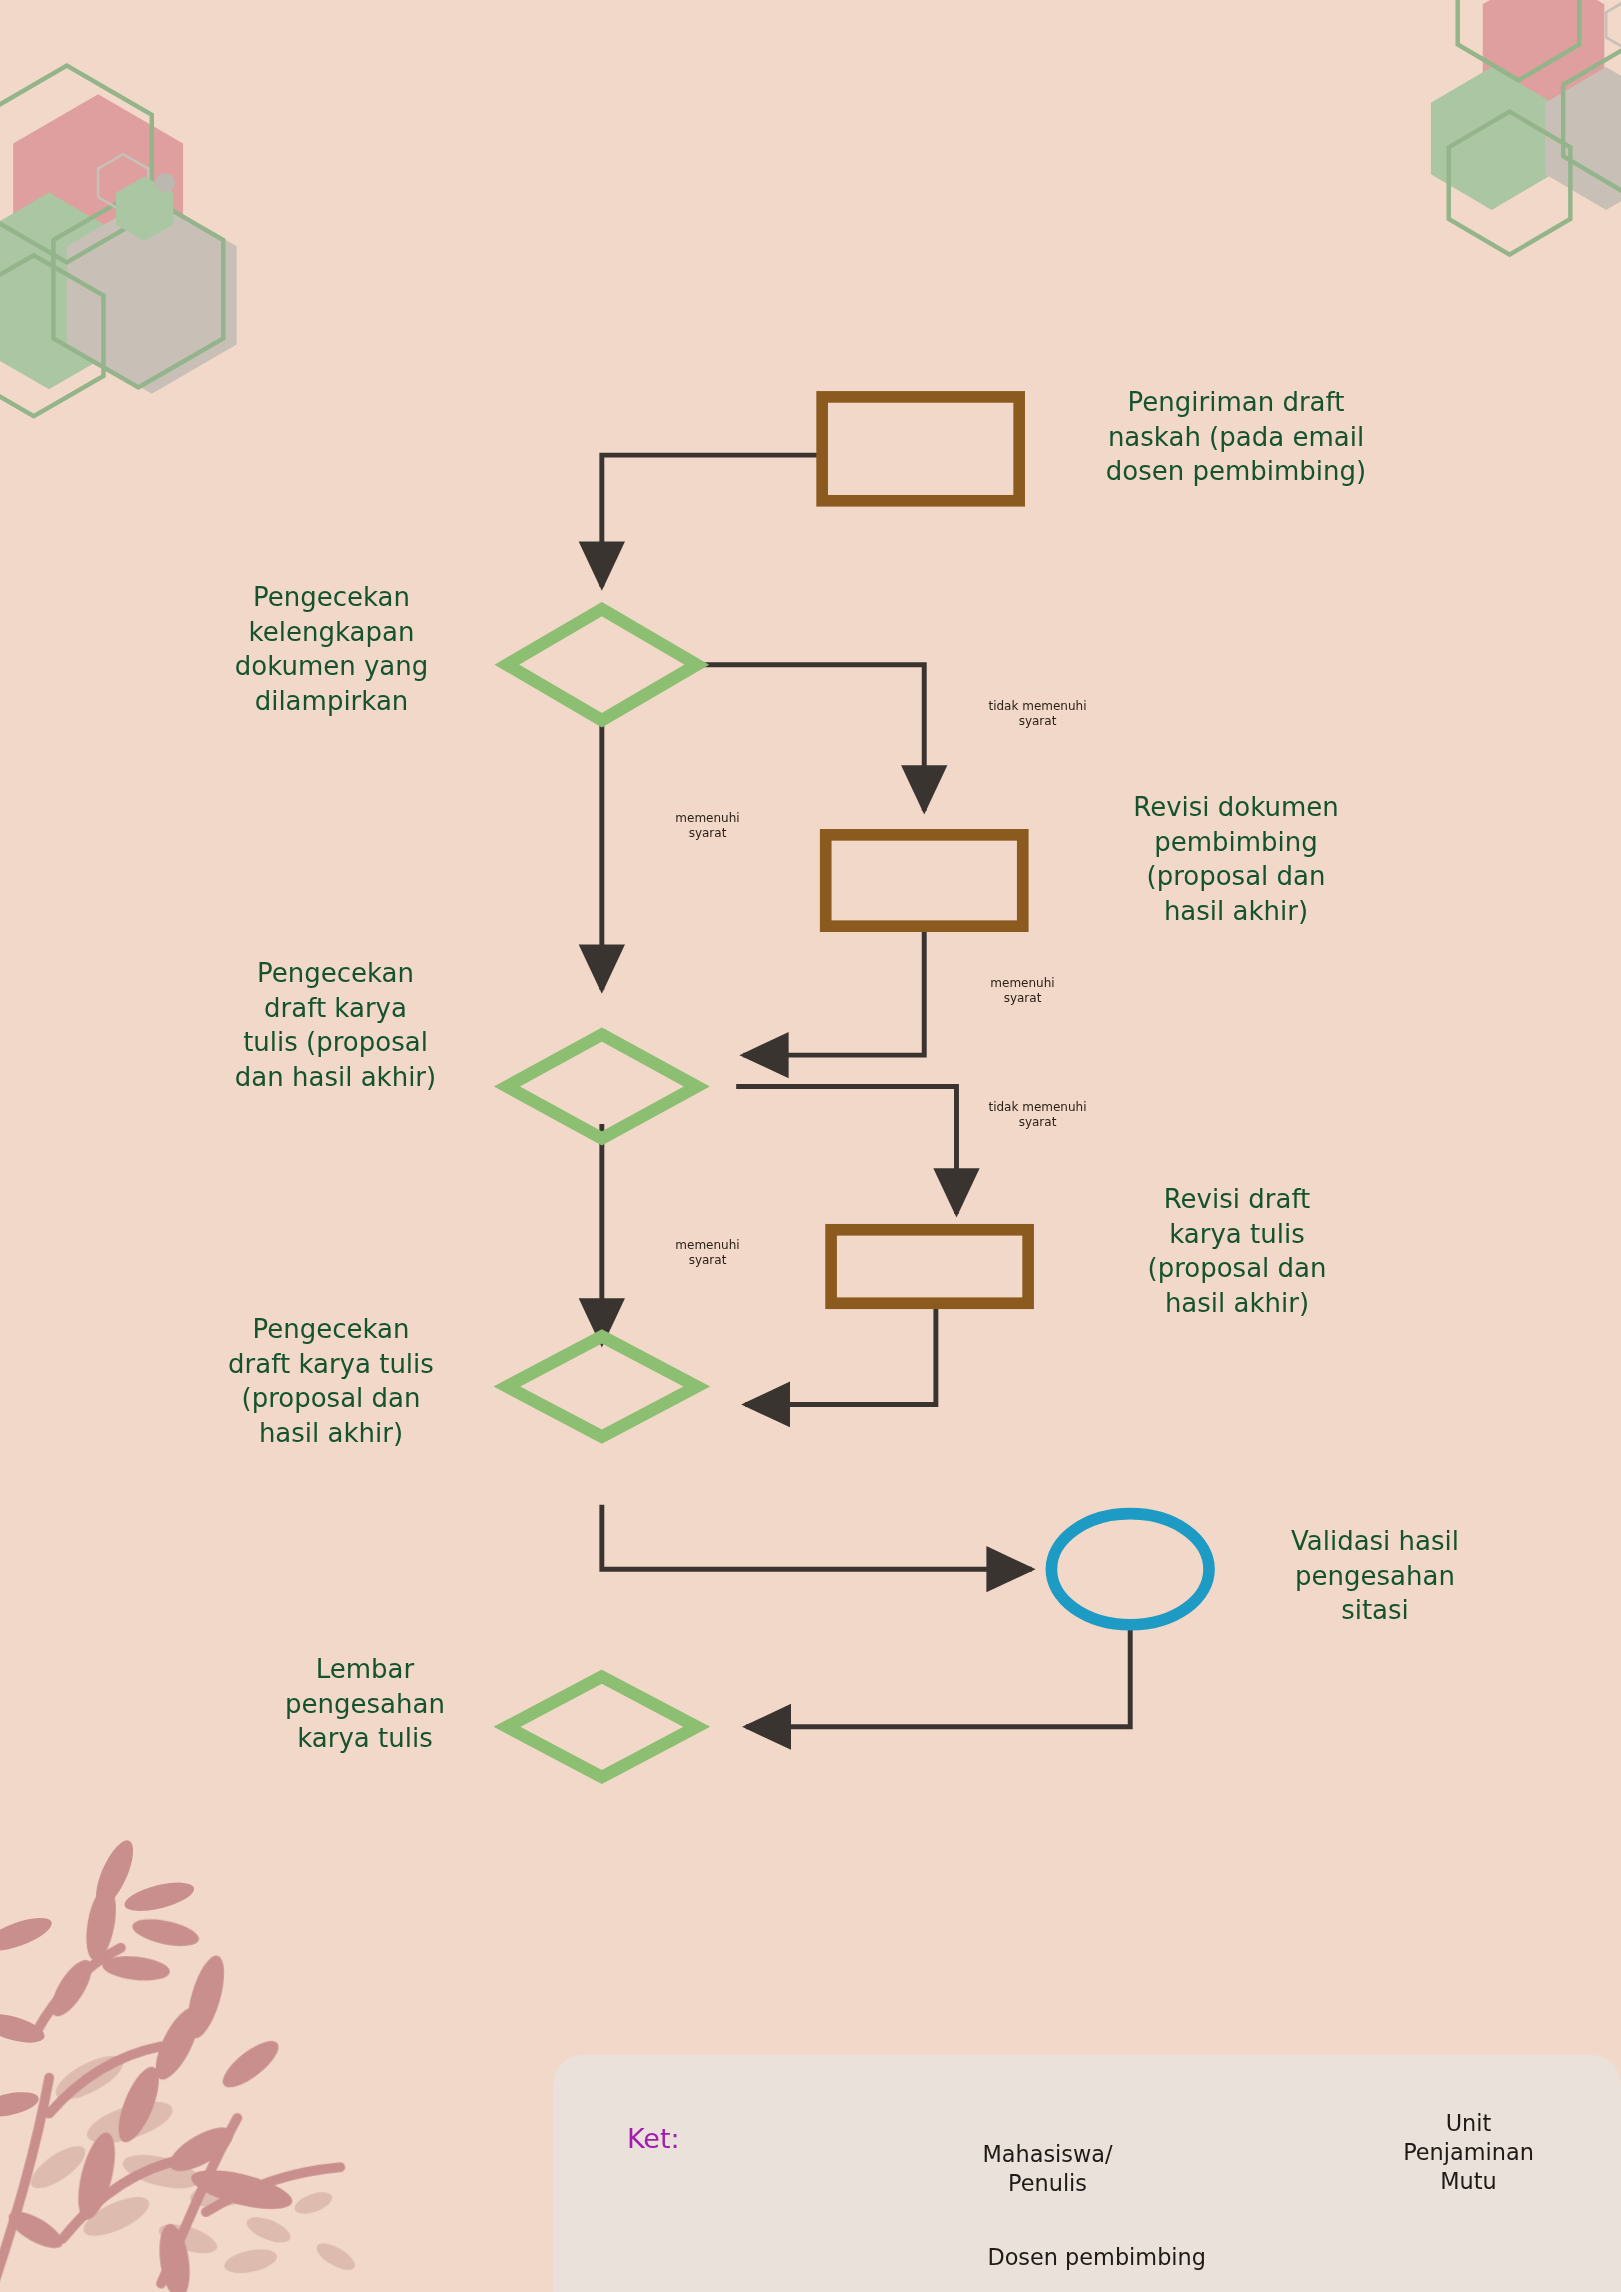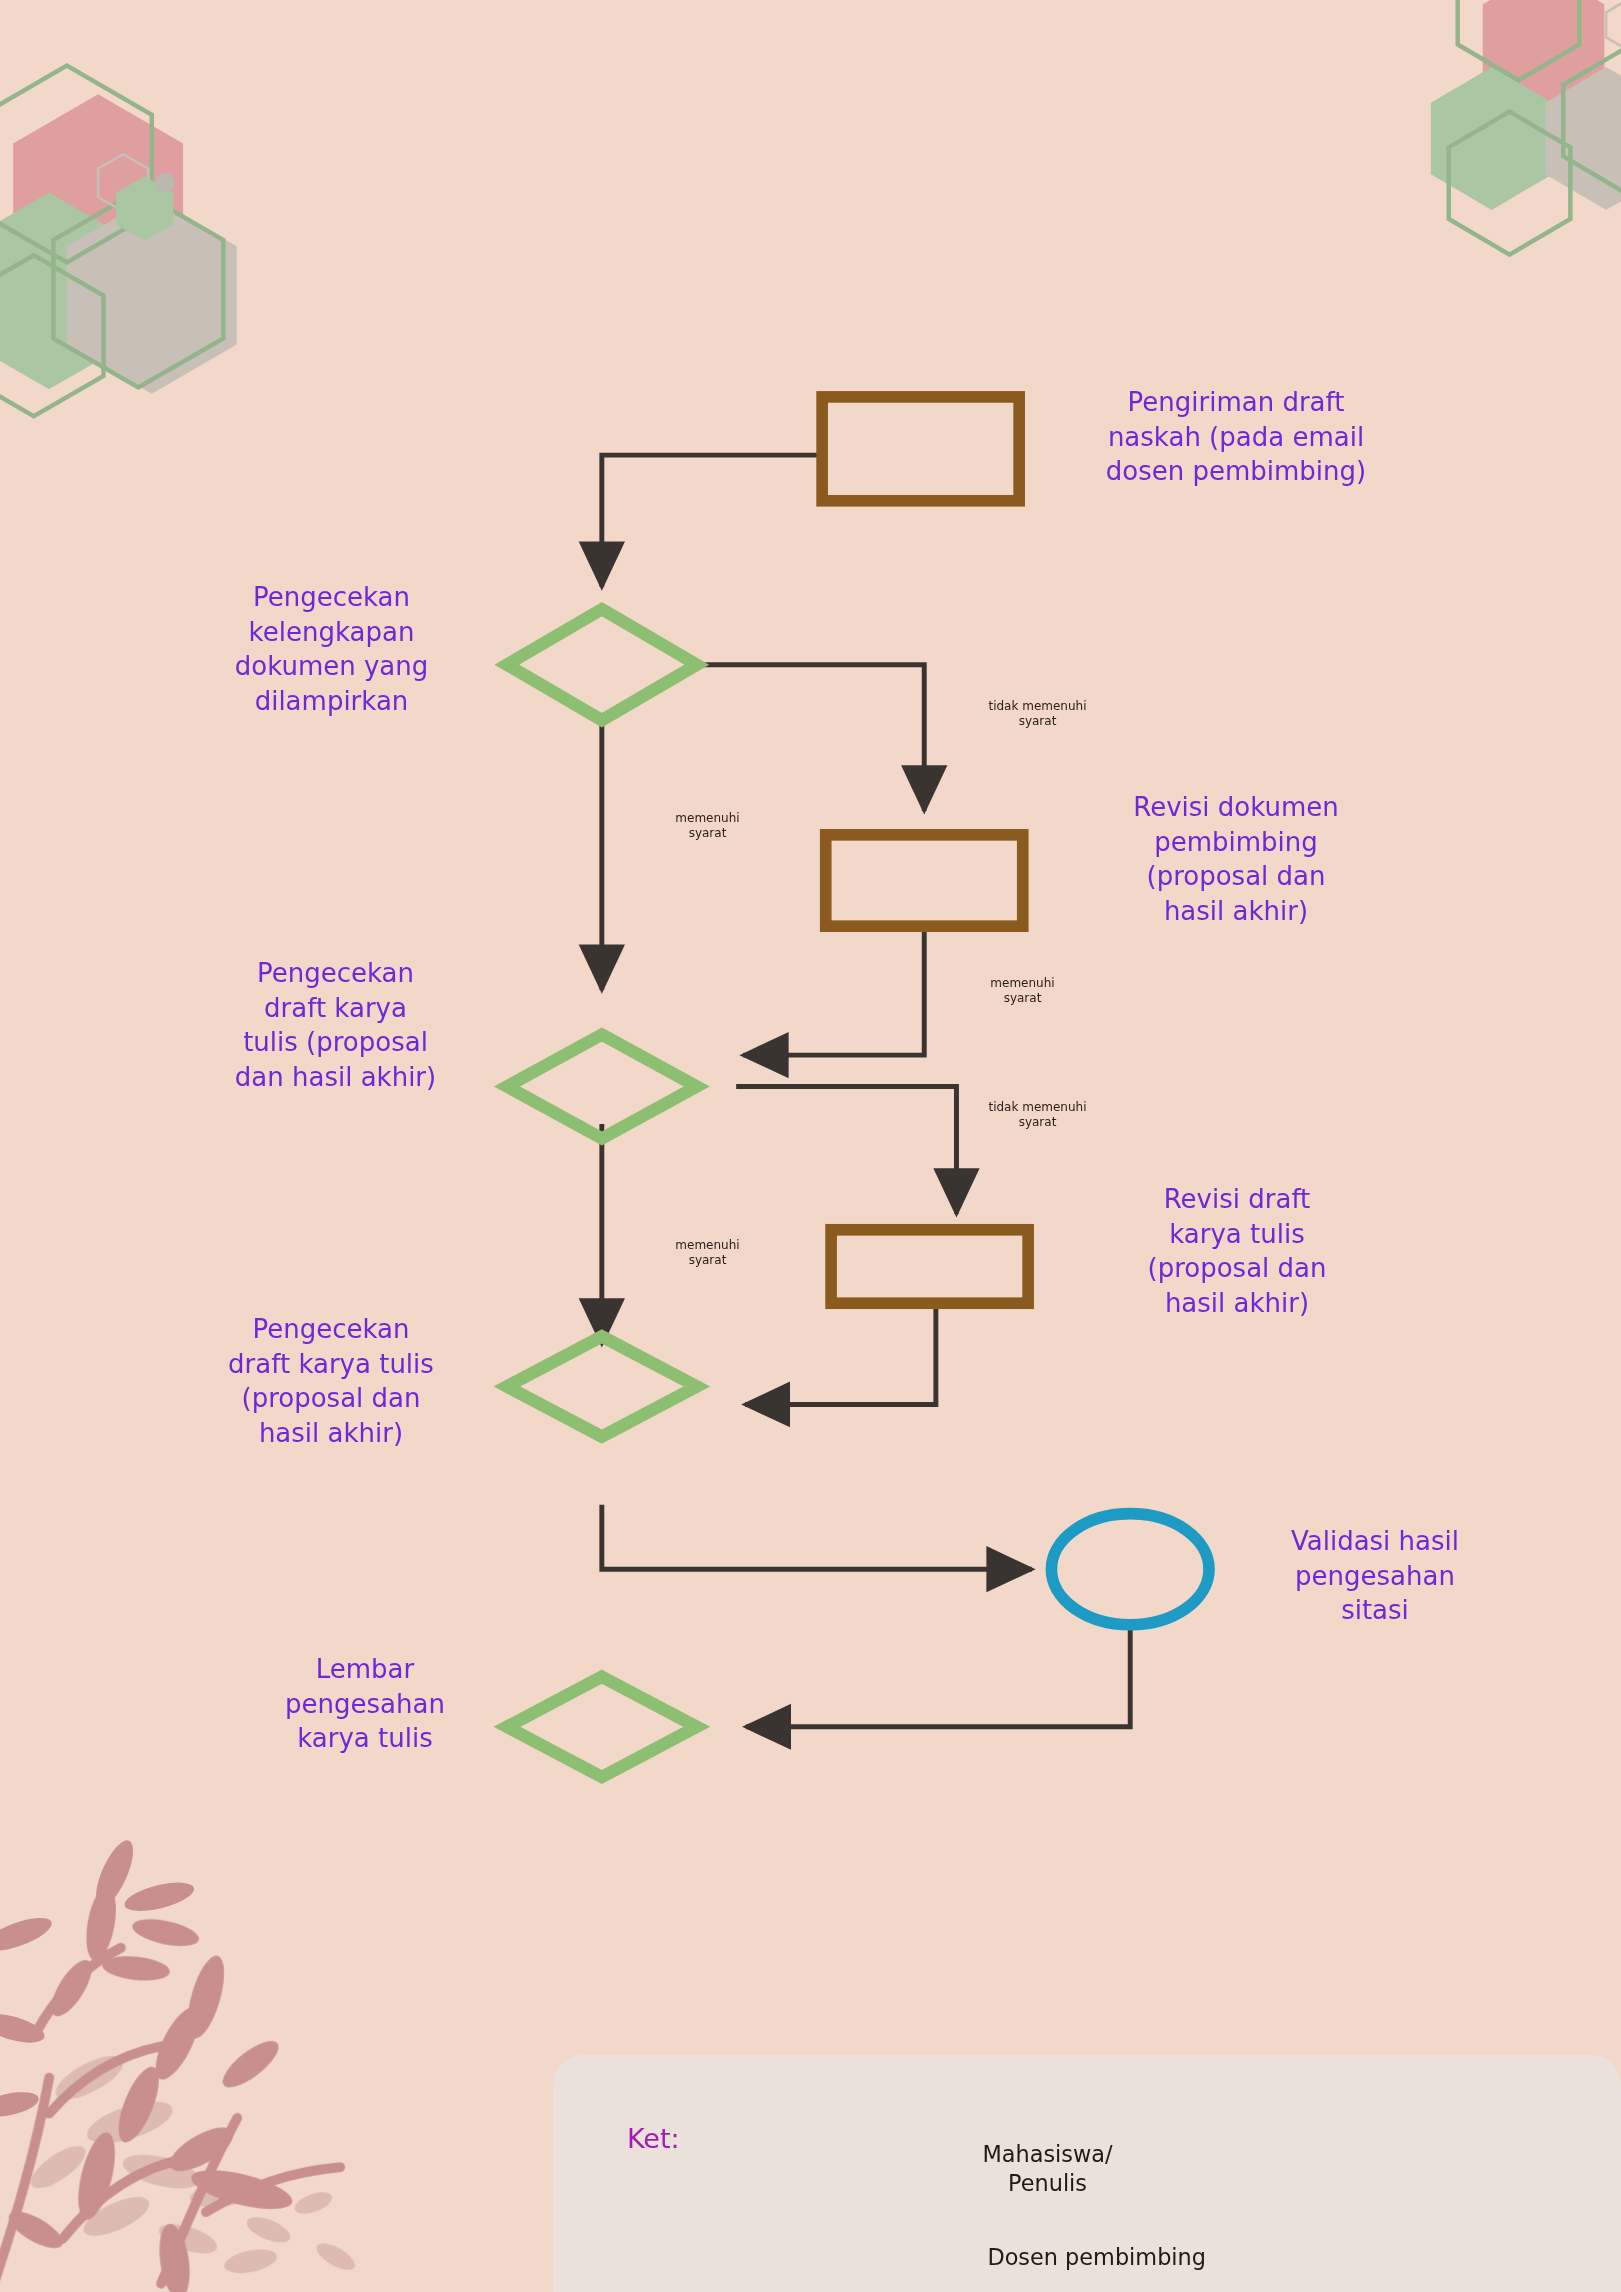--- a/index.html
+++ b/index.html
@@ -36,21 +36,21 @@
 
   .flow {
     position: absolute;
     left: 0; top: 0;
     width: 1621px;
     height: 2293px;
   }
 
   .node-label {
     position: absolute;
-    color: #6d28d9;
+    color: #14532d;
     font-size: 26px;
     line-height: 1.33;
     text-align: center;
     font-family: "DejaVu Sans", sans-serif;
   }
   .edge-label {
     position: absolute;
     color: #2B2118;
     font-size: 12px;
     line-height: 1.25;
@@ -291,17 +291,22 @@
   </div>
 
   <div id="legend"></div>
   <div id="legend-ket">Ket:</div>
 
   <div class="legend-text" style="left:949px; top:2140px; width:197px;">
     <div>Mahasiswa/</div>
     <div>Penulis</div>
   </div>
 
+  <div class="legend-text" style="left:1352px; top:2109px; width:233px;">
+    <div>Unit</div>
+    <div>Penjaminan</div>
+    <div>Mutu</div>
+  </div>
 
   <div class="legend-text" style="left:937px; top:2243px; width:269px; text-align:right;">Dosen pembimbing</div>
 
 </div>
 
 
 </body></html>

